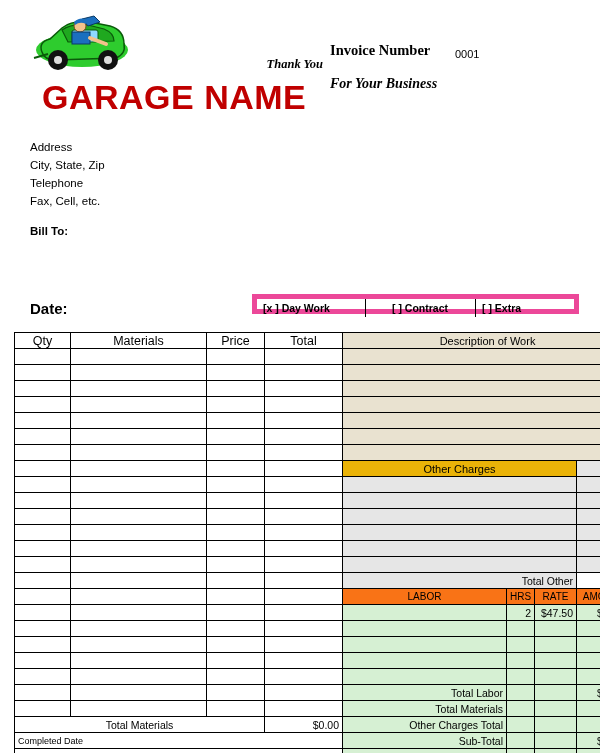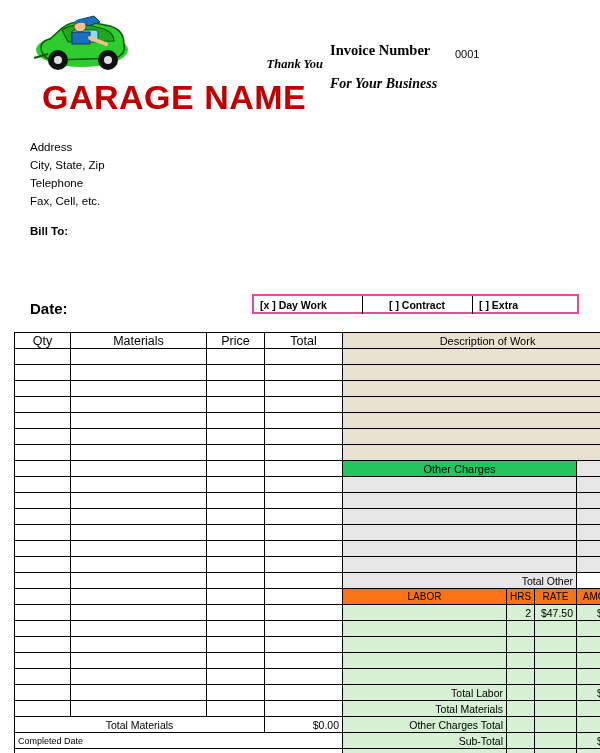--- a/index.html
+++ b/index.html
@@ -105,21 +105,21 @@
     top: 300px;
     font-size: 15px;
     font-weight: bold;
   }
   .worktype-box {
     position: absolute;
     left: 252px;
     top: 294px;
     width: 327px;
     height: 20px;
-    border: 2px solid #ec4899;
+    border: 5px solid #ec4899;
     box-sizing: border-box;
   }
   .worktype-box .cell {
     position: absolute;
     top: 0;
     height: 18px;
     line-height: 18px;
     font-size: 10.5px;
     font-weight: bold;
   }
@@ -177,21 +177,21 @@
   }
   .beige { background: #e9e2d0; }
   .grey  { background: #e6e6e6; }
   .green { background: #d6f0d3; }
 
   .ctr { text-align: center; }
   .rgt { text-align: right; }
   .bold { font-weight: bold; }
 
   .other-charges-hdr {
-    background: #22c55e;
+    background: #eab308;
     font-weight: bold;
     text-align: center;
     font-size: 11px;
   }
   .labor-hdr {
     background: #f97316;
     font-weight: bold;
     text-align: center;
     font-size: 10px;
   }

